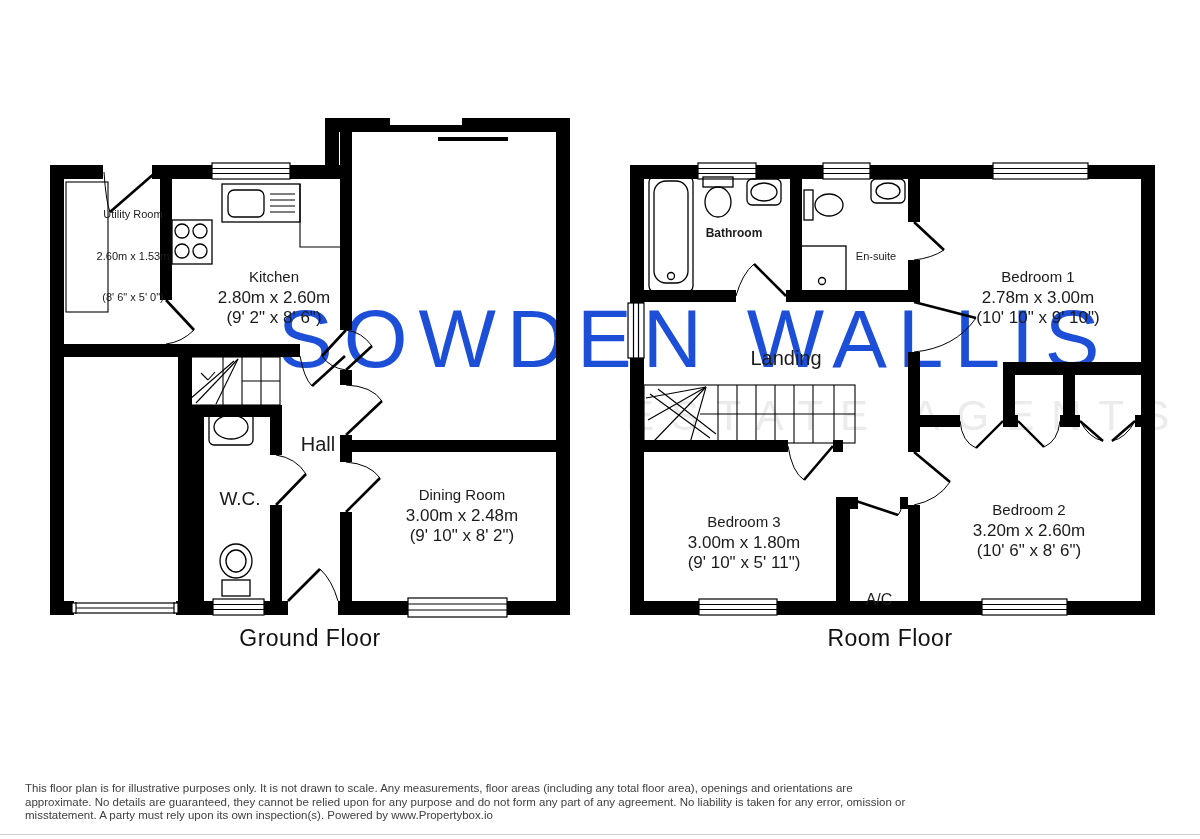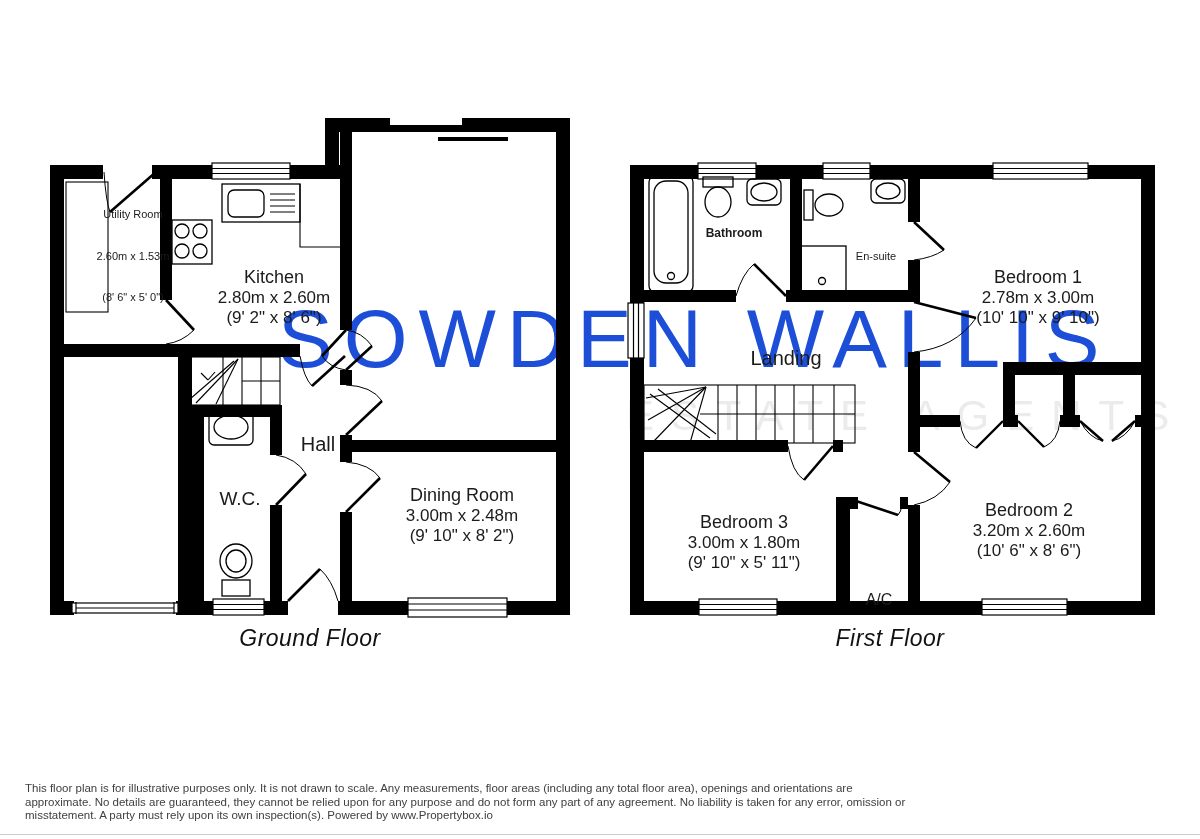--- a/index.html
+++ b/index.html
@@ -4,28 +4,28 @@
 <style>
   html,body{margin:0;padding:0;background:#fff;}
   .canvas{position:relative;width:1200px;height:839px;background:#ffffff;
           font-family:"Liberation Sans",sans-serif;overflow:hidden;}
   .watermark{position:absolute;z-index:1;white-space:nowrap;font-weight:400;user-select:none;}
   .wm1{left:278px;top:292px;font-size:82px;letter-spacing:11px;color:#1d4ed8;}
   .wm2{left:626px;top:392px;font-size:42px;letter-spacing:17px;color:#ebebeb;}
   svg.plan{position:absolute;left:0;top:0;z-index:2;}
   .room-label{position:absolute;transform:translate(-50%,-50%);text-align:center;z-index:3;
               color:#1b1b1b;white-space:nowrap;}
-  .rn-lg{font-size:18px;line-height:22px;}
+  .rn-lg{font-size:15px;line-height:22px;}
   .rn-md{font-size:20px;line-height:20px;}
   .rn-sm{font-size:12px;line-height:13px;}
   .rn-xs{font-size:11px;line-height:12px;font-weight:normal;}
   .rd{font-size:17px;line-height:20px;}
   .rd-xs{font-size:11px;line-height:9px;margin-top:32px;}
   .floor-caption{position:absolute;transform:translate(-50%,-50%);z-index:3;color:#111;
-                 font-size:23px;letter-spacing:0.5px;font-style:italic;}
+                 font-size:23px;letter-spacing:0.5px;}
   .disclaimer{position:absolute;left:25px;top:782px;z-index:3;color:#404040;
               font-size:11.5px;line-height:13.5px;}
   .bottom-rule{position:absolute;left:0;top:834px;width:1200px;height:1px;background:#cccccc;z-index:3;}
 </style>
 </head>
 <body>
 
 <div class="canvas">
 
   <div class="watermark wm1">SOWDEN WALLIS</div>
@@ -387,21 +387,21 @@
     <div class="rn-md" style="font-size:16px;">A/C</div>
   </div>
 
   <div class="room-label" style="left:1029px;top:530px;">
     <div class="rn-lg">Bedroom 2</div>
     <div class="rd">3.20m x 2.60m</div>
     <div class="rd">(10' 6" x 8' 6")</div>
   </div>
 
   <div class="floor-caption" style="left:310px;top:638px;">Ground Floor</div>
-  <div class="floor-caption" style="left:890px;top:638px;">First Floor</div>
+  <div class="floor-caption" style="left:890px;top:638px;">Room Floor</div>
 
   <div class="disclaimer">
     <div>This floor plan is for illustrative purposes only. It is not drawn to scale. Any measurements, floor areas (including any total floor area), openings and orientations are</div>
     <div>approximate. No details are guaranteed, they cannot be relied upon for any purpose and do not form any part of any agreement. No liability is taken for any error, omission or</div>
     <div>misstatement. A party must rely upon its own inspection(s). Powered by www.Propertybox.io</div>
   </div>
 
   <div class="bottom-rule"></div>
 </div>
 

